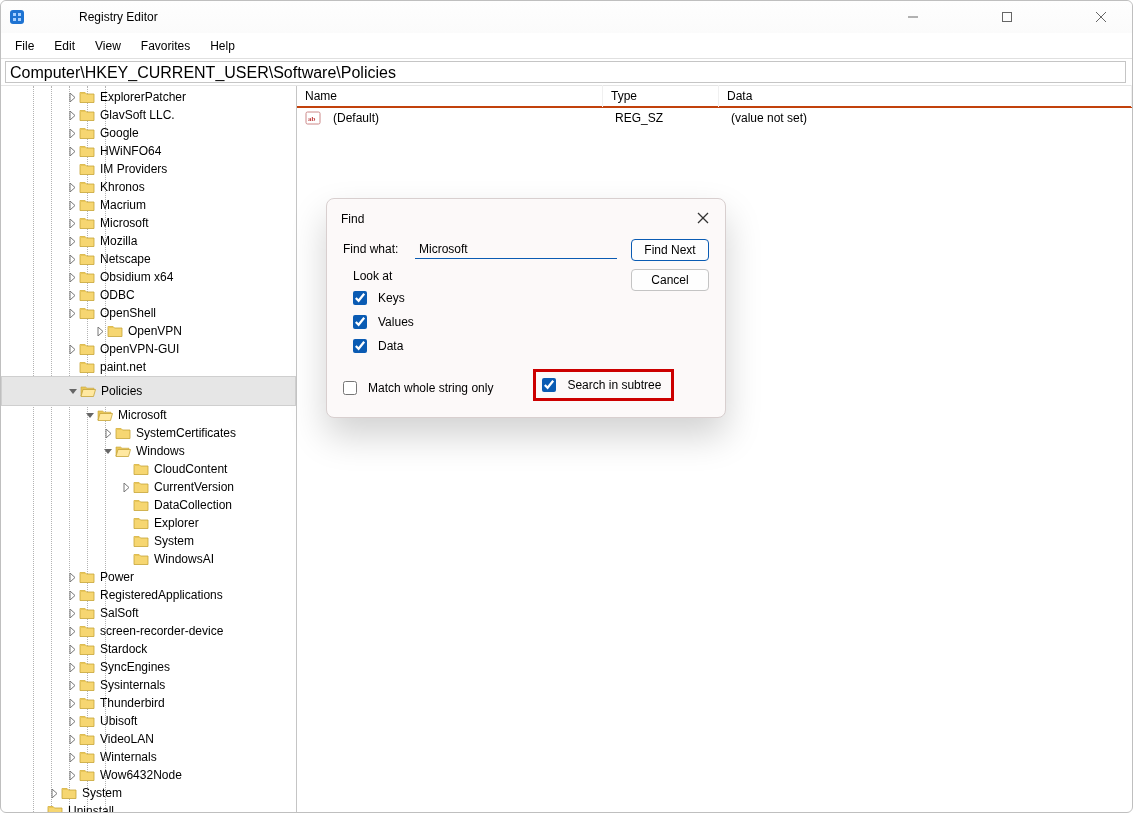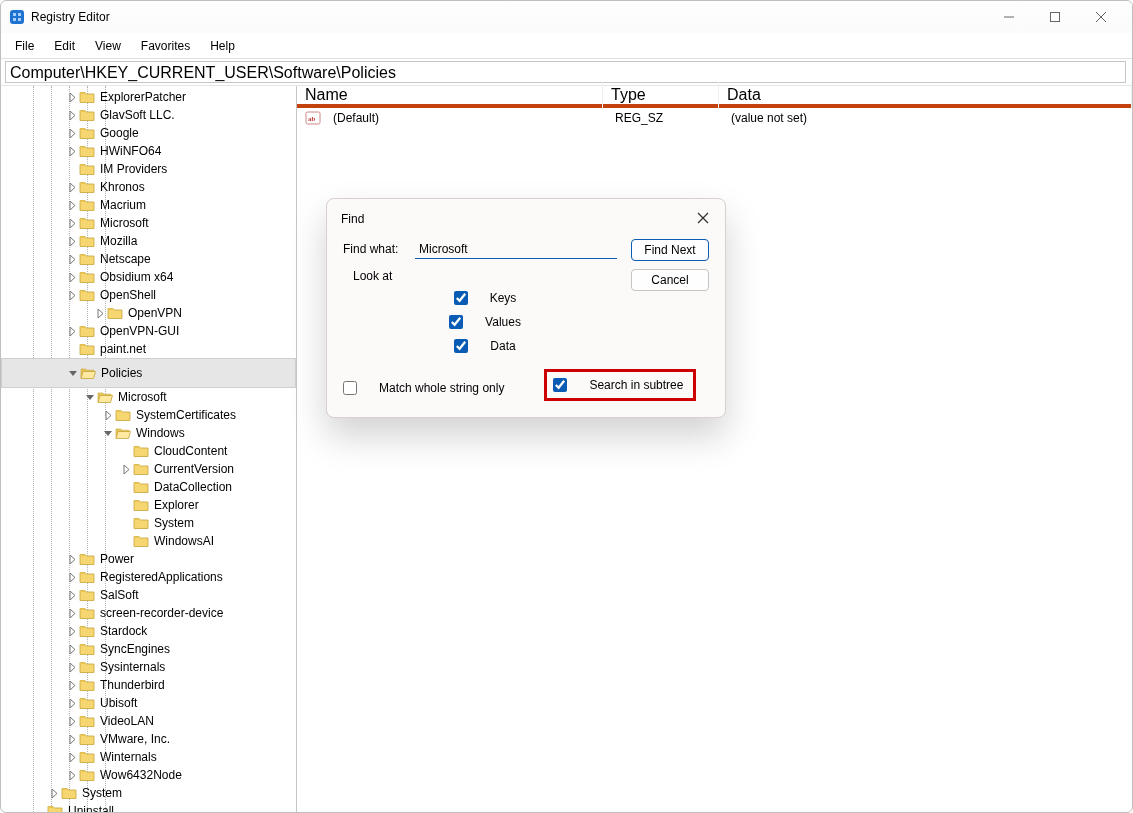--- a/index.html
+++ b/index.html
@@ -1,20 +1,20 @@
 <!DOCTYPE html>
 <html><head>
 <meta charset="utf-8">
 <style>
   * { box-sizing: border-box; margin: 0; padding: 0; }
   html, body { width: 1133px; height: 813px; font-family: "Segoe UI", Tahoma, sans-serif; font-size: 12px; background: #fff; color: #000; overflow: hidden; }
   .window { width: 1133px; height: 813px; border: 1px solid #bfbfbf; border-radius: 6px; background: #fff; display: flex; flex-direction: column; position: relative; }
 
   
-  .titlebar { height: 32px; display: flex; align-items: center; padding: 0 8px; border-top-left-radius: 6px; border-top-right-radius: 6px; background: linear-gradient(180deg, #fefefe 0%, #fbfbfb 100%);}
+  .titlebar { height: 32px; display: flex; align-items: center; padding: 0 8px; border-top-left-radius: 6px; border-top-right-radius: 6px; background: linear-gradient(180deg, #fefefe 0%, #fbfbfb 100%); gap: 48px;}
   .titlebar .icon { width:16px; height:16px; margin-right:6px; }
   .titlebar .title { flex:0 0 auto; font-size: 12px; }
   .titlebar .spacer { flex:1; }
   .titlebar .winbtn { width: 46px; height: 32px; display:flex; align-items:center; justify-content:center; }
   .titlebar .winbtn svg { stroke:#666; }
 
   
   .menubar { height: 26px; display:flex; align-items:center; padding: 0 4px; border-bottom: 1px solid #e0e0e0; }
   .menubar .menuitem { padding: 4px 10px; }
 
@@ -36,40 +36,40 @@
   .ficon svg { width:16px; height:16px; display:block;}
   .row.selected { background:#e6e6e6; border:1px solid #cfcfcf; height:30px; }
   .row.selected .label { }
   .label { padding-left: 1px; }
 
   
   .guides { position:absolute; left:0; top:0; bottom:0; pointer-events:none; }
   .guides div { position:absolute; top:0; bottom:0; border-left:1px dotted #b3b3b3; }
 
   
-  .listheader { height:22px; display:flex; align-items:center; border-bottom:4px solid #c2410c; font-size:16px;}
+  .listheader { height:22px; display:flex; align-items:center; border-bottom:2px solid #c2410c; font-size:12px;}
   .listheader .col { padding:4px 8px; border-right:1px solid #f0f0f0; }
   .listrow { display:flex; align-items:center; height:20px; }
   .listrow .cell { padding:0 8px; font-size:12px;}
   .valicon { width:16px; height:16px; margin-left:8px; margin-right:4px; }
 
   
   .dialog { position:absolute; left:325px; top:197px; width:400px; background:#fcf9f9; border:1px solid #d8cfcf; border-radius:8px; box-shadow: 0 18px 36px rgba(0,0,0,0.18); }
   .dialog .dtitle { height:40px; display:flex; align-items:center; padding: 0 14px; font-size:12px;}
   .dialog .dtitle .tspacer{flex:1;}
   .dialog .dtitle .close{ width:14px; height:14px; }
   .dialog .dbody { padding: 0 16px 16px 16px; font-size:12px;}
   .findrow { display:flex; align-items:center; gap:16px; }
   .findrow .flabel { width:56px;}
   .findinput { flex:1; height:20px; border:none; border-bottom:1px solid #0a5bb3; background:transparent; font-size:12px; padding: 0 4px;}
   .dbtncol { display:flex; flex-direction:column; gap:8px; }
   .dbtn { width:78px; height:22px; border:1px solid #c4c4c4; border-radius:4px; background:#fefefe; font-size:12px;}
   .dbtn.primary { border:1px solid #0a5bb3; }
   .dgroup { margin-top:10px; }
-  .checkrow { display:flex; align-items:center; gap:22px; margin-top:6px; height:18px;justify-content:center;}
+  .checkrow { display:flex; align-items:center; gap:11px; margin-top:6px; height:18px;}
   .checkrow input[type=checkbox]{ width:14px; height:14px; accent-color:#0a5bb3;}
   .dbottom { display:flex; gap: 40px; margin-top:14px; align-items:center;}
   .highlightbox { border:3px solid #cc0000; padding:4px 10px 4px 6px; display:flex; align-items:center; gap:6px;}
 
 </style>
 </head>
 <body>
 
 <svg width="0" height="0" style="position:absolute">
   <defs>
@@ -310,20 +310,35 @@
                 <span class="chev">
                   <svg width="9" height="9">
                     <path d="M2 0 L7 4.5 L2 9 Z" fill="none" stroke="#777" stroke-width="1"></path>
                   </svg>
                 </span>
                 <span class="ficon">
                   <svg viewBox="0 0 16 16">
                     <use href="#folder-closed"></use>
                   </svg>
                 </span>
+                <span class="label">ODBC</span>
+              </div>
+            </li>
+            <li>
+              <div class="row" style="padding-left: 64px;">
+                <span class="chev">
+                  <svg width="9" height="9">
+                    <path d="M2 0 L7 4.5 L2 9 Z" fill="none" stroke="#777" stroke-width="1"></path>
+                  </svg>
+                </span>
+                <span class="ficon">
+                  <svg viewBox="0 0 16 16">
+                    <use href="#folder-closed"></use>
+                  </svg>
+                </span>
                 <span class="label">OpenShell</span>
               </div>
             </li>
             <li>
               <div class="row" style="padding-left: 92px;">
                 <span class="chev">
                   <svg width="9" height="9">
                     <path d="M2 0 L7 4.5 L2 9 Z" fill="none" stroke="#777" stroke-width="1"></path>
                   </svg>
                 </span>
@@ -644,35 +659,20 @@
                   <svg width="9" height="9">
                     <path d="M2 0 L7 4.5 L2 9 Z" fill="none" stroke="#777" stroke-width="1"></path>
                   </svg>
                 </span>
                 <span class="ficon">
                   <svg viewBox="0 0 16 16">
                     <use href="#folder-closed"></use>
                   </svg>
                 </span>
                 <span class="label">VideoLAN</span>
-              </div>
-            </li>
-            <li>
-              <div class="row" style="padding-left: 64px;">
-                <span class="chev">
-                  <svg width="9" height="9">
-                    <path d="M2 0 L7 4.5 L2 9 Z" fill="none" stroke="#777" stroke-width="1"></path>
-                  </svg>
-                </span>
-                <span class="ficon">
-                  <svg viewBox="0 0 16 16">
-                    <use href="#folder-closed"></use>
-                  </svg>
-                </span>
-                <span class="label">VMware, Inc.</span>
               </div>
             </li>
             <li>
               <div class="row" style="padding-left: 64px;">
                 <span class="chev">
                   <svg width="9" height="9">
                     <path d="M2 0 L7 4.5 L2 9 Z" fill="none" stroke="#777" stroke-width="1"></path>
                   </svg>
                 </span>
                 <span class="ficon">

